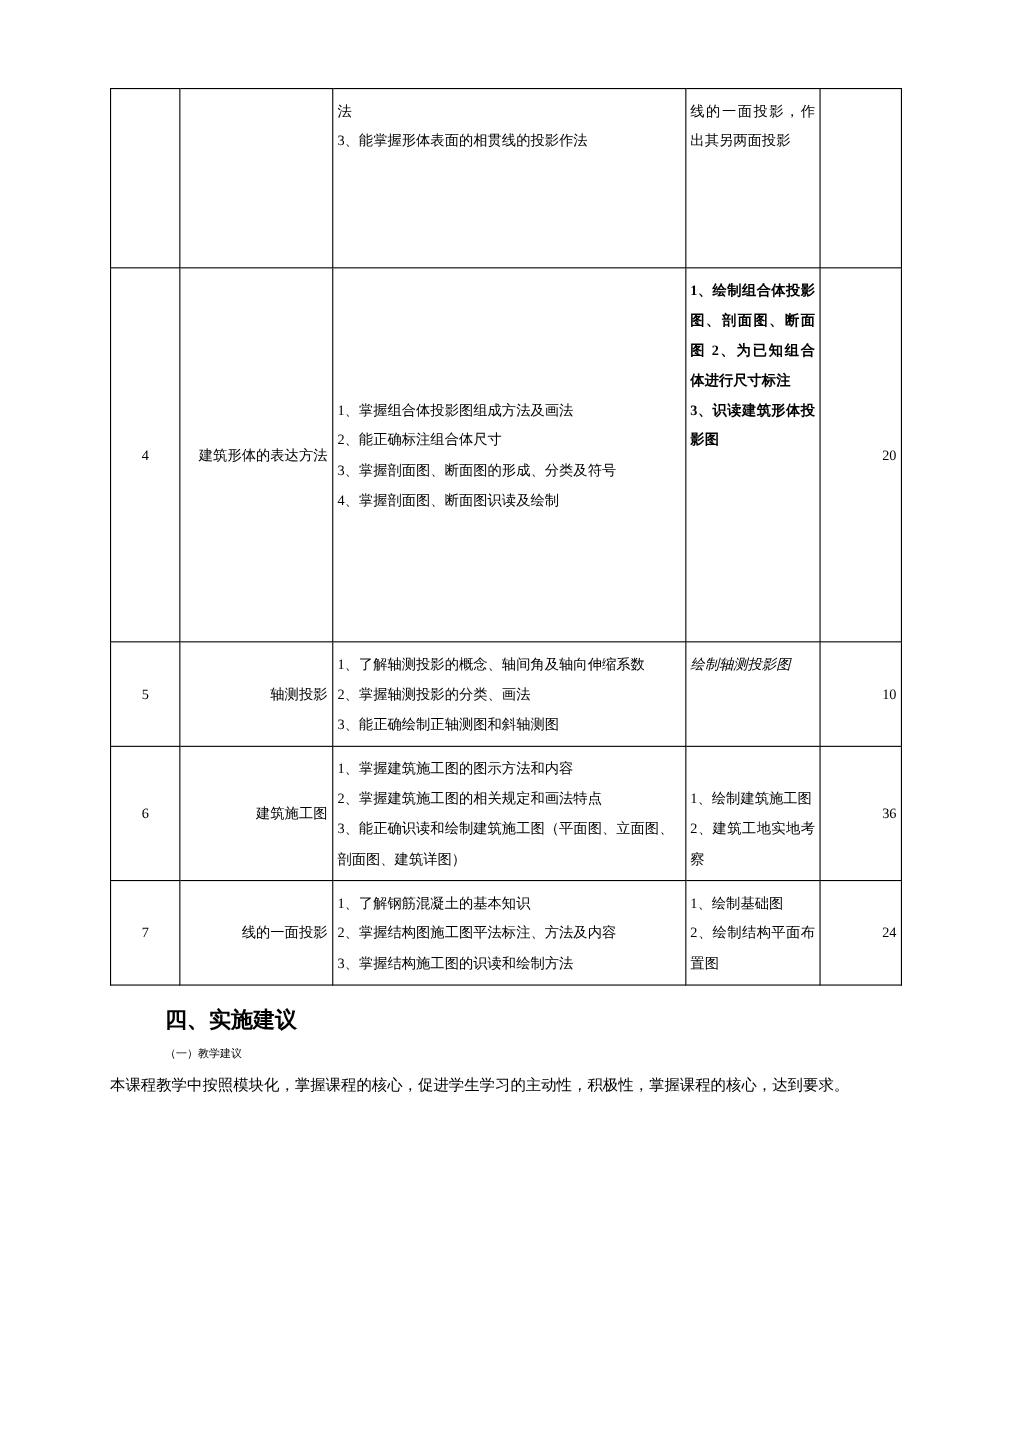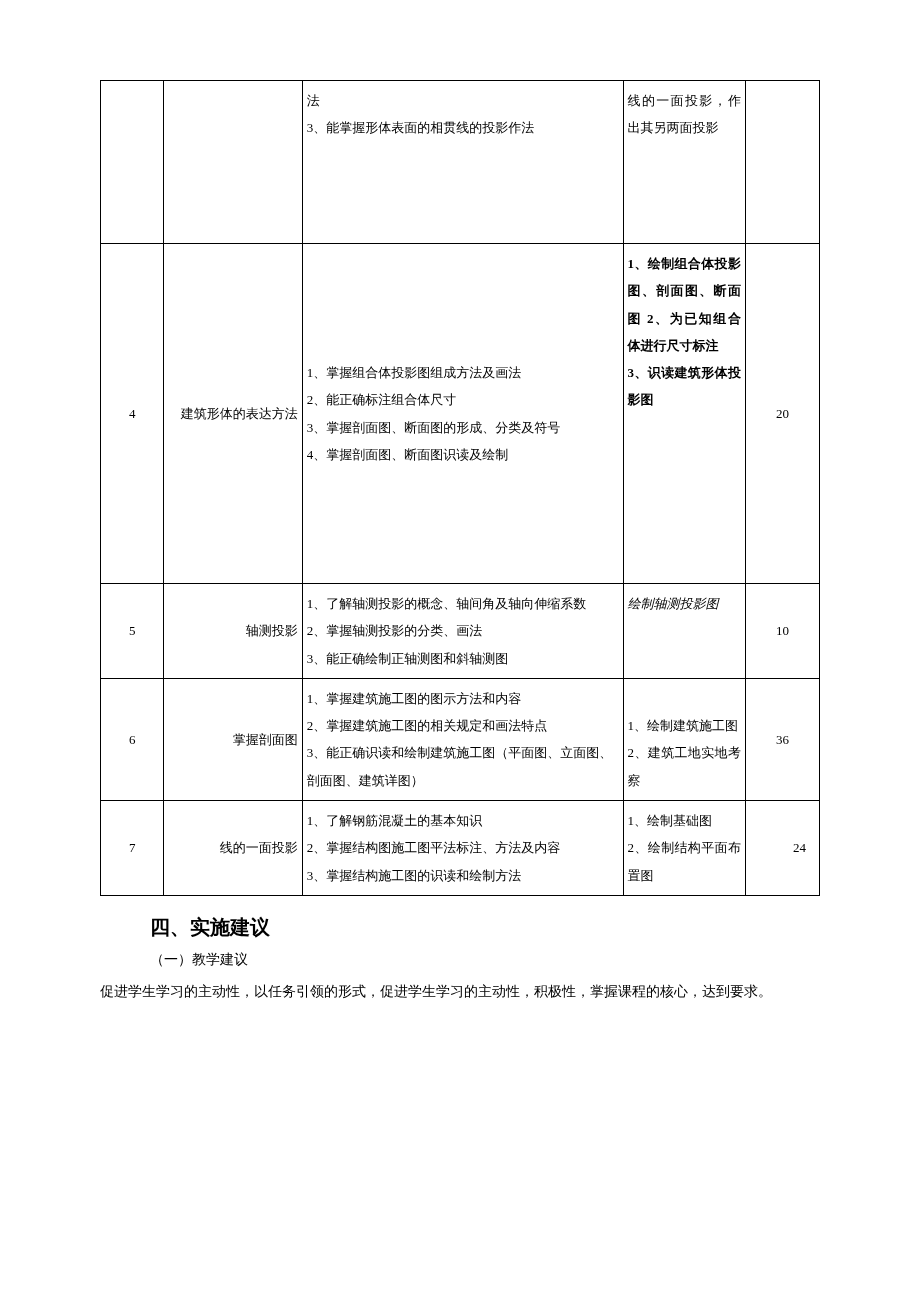--- a/index.html
+++ b/index.html
@@ -40,35 +40,35 @@
     width: 290px;
     text-align: left;
   }
   td.col-tasks {
     width: 105px;
     text-align: justify;
     text-align-last: left;
   }
   td.col-hours {
     width: 60px;
-    text-align: center;
+    text-align: right;
     vertical-align: middle;
   }
   
   .row-tall td { height: 150px; }
 
   h2.section {
     font-family: "SimHei", "黑体", sans-serif;
     font-size: 20px;
     font-weight: bold;
     margin: 18px 0 10px 50px;
   }
   .sub {
     margin: 0 0 10px 50px;
-    font-size: 14px;
+    font-size: 10px;
   }
   .body-text {
     margin: 0 0 10px 0;
     font-size: 14px;
     line-height: 1.8;
     text-align: justify;
   }
 </style>
 </head>
 <body>
@@ -92,32 +92,32 @@
     </tr>
     <tr>
       <td class="col-index">5</td>
       <td class="col-topic">轴测投影</td>
       <td class="col-goals">1、了解轴测投影的概念、轴间角及轴向伸缩系数<br>2、掌握轴测投影的分类、画法<br>3、能正确绘制正轴测图和斜轴测图</td>
       <td class="col-tasks" style="vertical-align:top;font-style:italic;">绘制轴测投影图</td>
       <td class="col-hours">10</td>
     </tr>
     <tr>
       <td class="col-index">6</td>
-      <td class="col-topic">掌握剖面图</td>
+      <td class="col-topic">建筑施工图</td>
       <td class="col-goals">1、掌握建筑施工图的图示方法和内容<br>2、掌握建筑施工图的相关规定和画法特点<br>3、能正确识读和绘制建筑施工图（平面图、立面图、剖面图、建筑详图）</td>
       <td class="col-tasks" style="vertical-align:bottom;">1、绘制建筑施工图<br>2、建筑工地实地考察</td>
       <td class="col-hours">36</td>
     </tr>
     <tr>
       <td class="col-index">7</td>
       <td class="col-topic">线的一面投影</td>
       <td class="col-goals">1、了解钢筋混凝土的基本知识<br>2、掌握结构图施工图平法标注、方法及内容<br>3、掌握结构施工图的识读和绘制方法</td>
       <td class="col-tasks" style="vertical-align:bottom;">1、绘制基础图<br>2、绘制结构平面布置图</td>
       <td class="col-hours" style="vertical-align:middle;padding-left:38px;">24</td>
     </tr>
   </tbody>
 </table>
 
 <h2 class="section">四、实施建议</h2>
 <p class="sub">（一）教学建议</p>
-<p class="body-text">促进学生学习的主动性，以任务引领的形式，促进学生学习的主动性，积极性，掌握课程的核心，达到要求。</p>
+<p class="body-text">本课程教学中按照模块化，掌握课程的核心，促进学生学习的主动性，积极性，掌握课程的核心，达到要求。</p>
 
 </div>
 
 </body></html>

